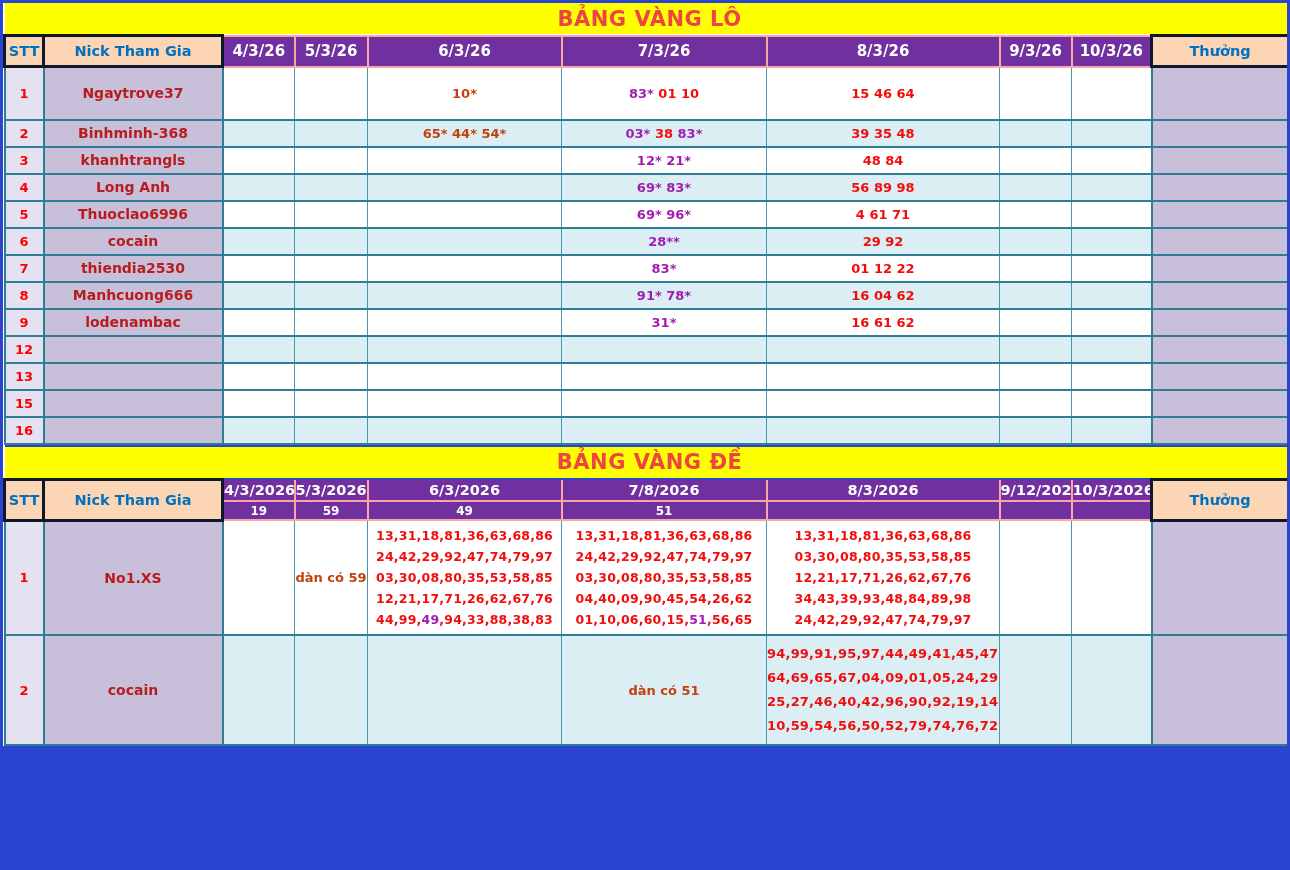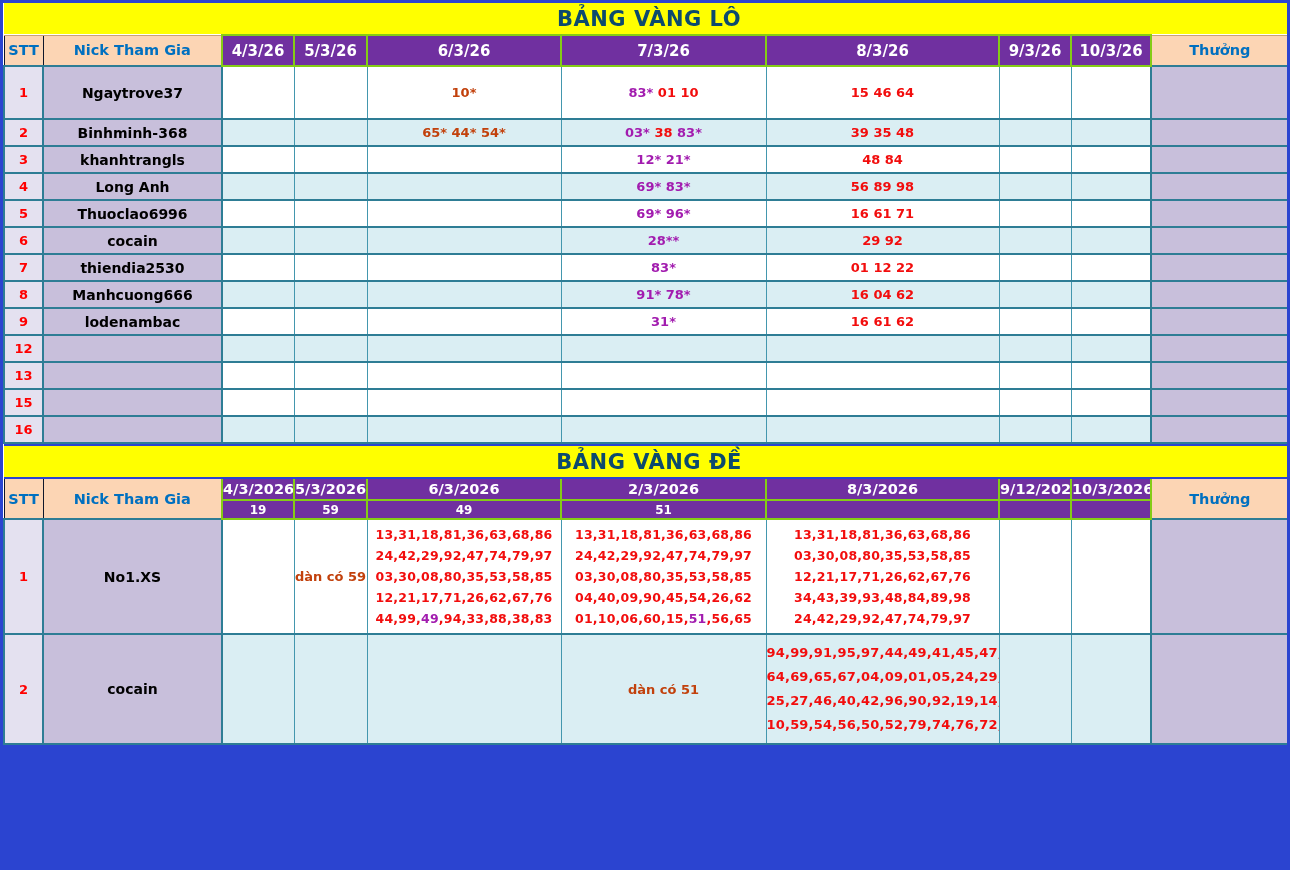--- a/index.html
+++ b/index.html
@@ -7,36 +7,36 @@
          background:#2b44d0;font-family:"DejaVu Sans",sans-serif;font-weight:bold;overflow:hidden;}
   table{border-collapse:collapse;table-layout:fixed;width:1284px;background:#fff;}
   td,th{padding:0;margin:0;text-align:center;vertical-align:middle;overflow:hidden;white-space:nowrap;}
 
   
   col.w-stt{width:39px}col.w-nick{width:179px}col.w-d1{width:72px}col.w-d2{width:73px}
   col.w-d3{width:194px}col.w-d4{width:205px}col.w-d5{width:233px}col.w-d6{width:72px}
   col.w-d7{width:80px}col.w-rew{width:137px}
 
   
-  .ttl td{height:31px;background:#ffff00;color:#0c4a6e;font-size:21px;letter-spacing:.5px;padding-left:6px;}
+  .ttl td{height:31px;background:#ffff00;color:#ef4444;font-size:21px;letter-spacing:.5px;padding-left:6px;}
   .t1 .ttl td{border-bottom:1px solid #c9a078;}
   .t2 .ttl td{border-top:2px solid #2b44d0;border-bottom:2px solid #2b44d0;}
 
   
-  th.hp{background:#FCD5B4;color:#0070C0;font-size:14.5px;border:1px solid #0f172a;}
-  th.hd{background:#7030A0;color:#ffffff;font-size:15px;border:2px solid #84cc16;font-weight:bold;}
+  th.hp{background:#FCD5B4;color:#0070C0;font-size:14.5px;border:3px solid #0f172a;}
+  th.hd{background:#7030A0;color:#ffffff;font-size:15px;border:2px solid #fca5a5;font-weight:bold;}
   .t1 .hdr{height:31px}
   .t2 .hdrA{height:22px}.t2 .hdrA th.hd{font-size:14.5px}
   .t2 .hdrB{height:19px}.t2 .hdrB th.hd{font-size:12px}
 
   
   .t1 .r1{height:53px}.t1 .rn{height:27px}
   .t2 .dr1{height:115px}.t2 .dr2{height:110px}
   td.stt{background:#E4E1F0;color:#ff0000;font-size:13px;border:2px solid #2e7d95;}
-  td.nick{background:#C8BFDB;color:#000000;font-size:14px;border:2px solid #2e7d95;}
+  td.nick{background:#C8BFDB;color:#b91c1c;font-size:14px;border:2px solid #2e7d95;}
   td.rew{background:#C8BFDB;border:2px solid #2e7d95;}
   td.c{border:1px solid #4397ae;border-top:2px solid #2e7d95;border-bottom:2px solid #2e7d95;font-size:13px;}
   tr.od td.c{background:#ffffff}
   tr.ev td.c{background:#DAEEF3}
   .k{color:#a21caf}
   .r{color:#f20d0d}
   td.c.r{color:#f20d0d}
   td.c.k{color:#c2410c}
 
   
@@ -130,21 +130,21 @@
   <td class="rew"></td>
 </tr>
 
 <tr class="rn od">
   <td class="stt">5</td>
   <td class="nick">Thuoclao6996</td>
   <td class="c"></td>
   <td class="c"></td>
   <td class="c"></td>
   <td class="c"><span class="k">69* 96*</span></td>
-  <td class="c r">16 61 71</td>
+  <td class="c r">4 61 71</td>
   <td class="c"></td>
   <td class="c"></td>
   <td class="rew"></td>
 </tr>
 
 <tr class="rn ev">
   <td class="stt">6</td>
   <td class="nick">cocain</td>
   <td class="c"></td>
   <td class="c"></td>
@@ -268,21 +268,21 @@
 <tbody>
         <tr class="ttl">
           <td colspan="10">BẢNG VÀNG ĐỀ</td>
         </tr>
 <tr class="hdrA">
   <th class="hp" rowspan="2">STT</th>
   <th class="hp" rowspan="2">Nick Tham Gia</th>
   <th class="hd">4/3/2026</th>
   <th class="hd">5/3/2026</th>
   <th class="hd">6/3/2026</th>
-  <th class="hd">2/3/2026</th>
+  <th class="hd">7/8/2026</th>
   <th class="hd">8/3/2026</th>
   <th class="hd">9/12/2026</th>
   <th class="hd">10/3/2026</th>
   <th class="hp" rowspan="2">Thưởng</th>
 </tr>
 <tr class="hdrB">
   <th class="hd">19</th>
   <th class="hd">59</th>
   <th class="hd">49</th>
   <th class="hd">51</th>

